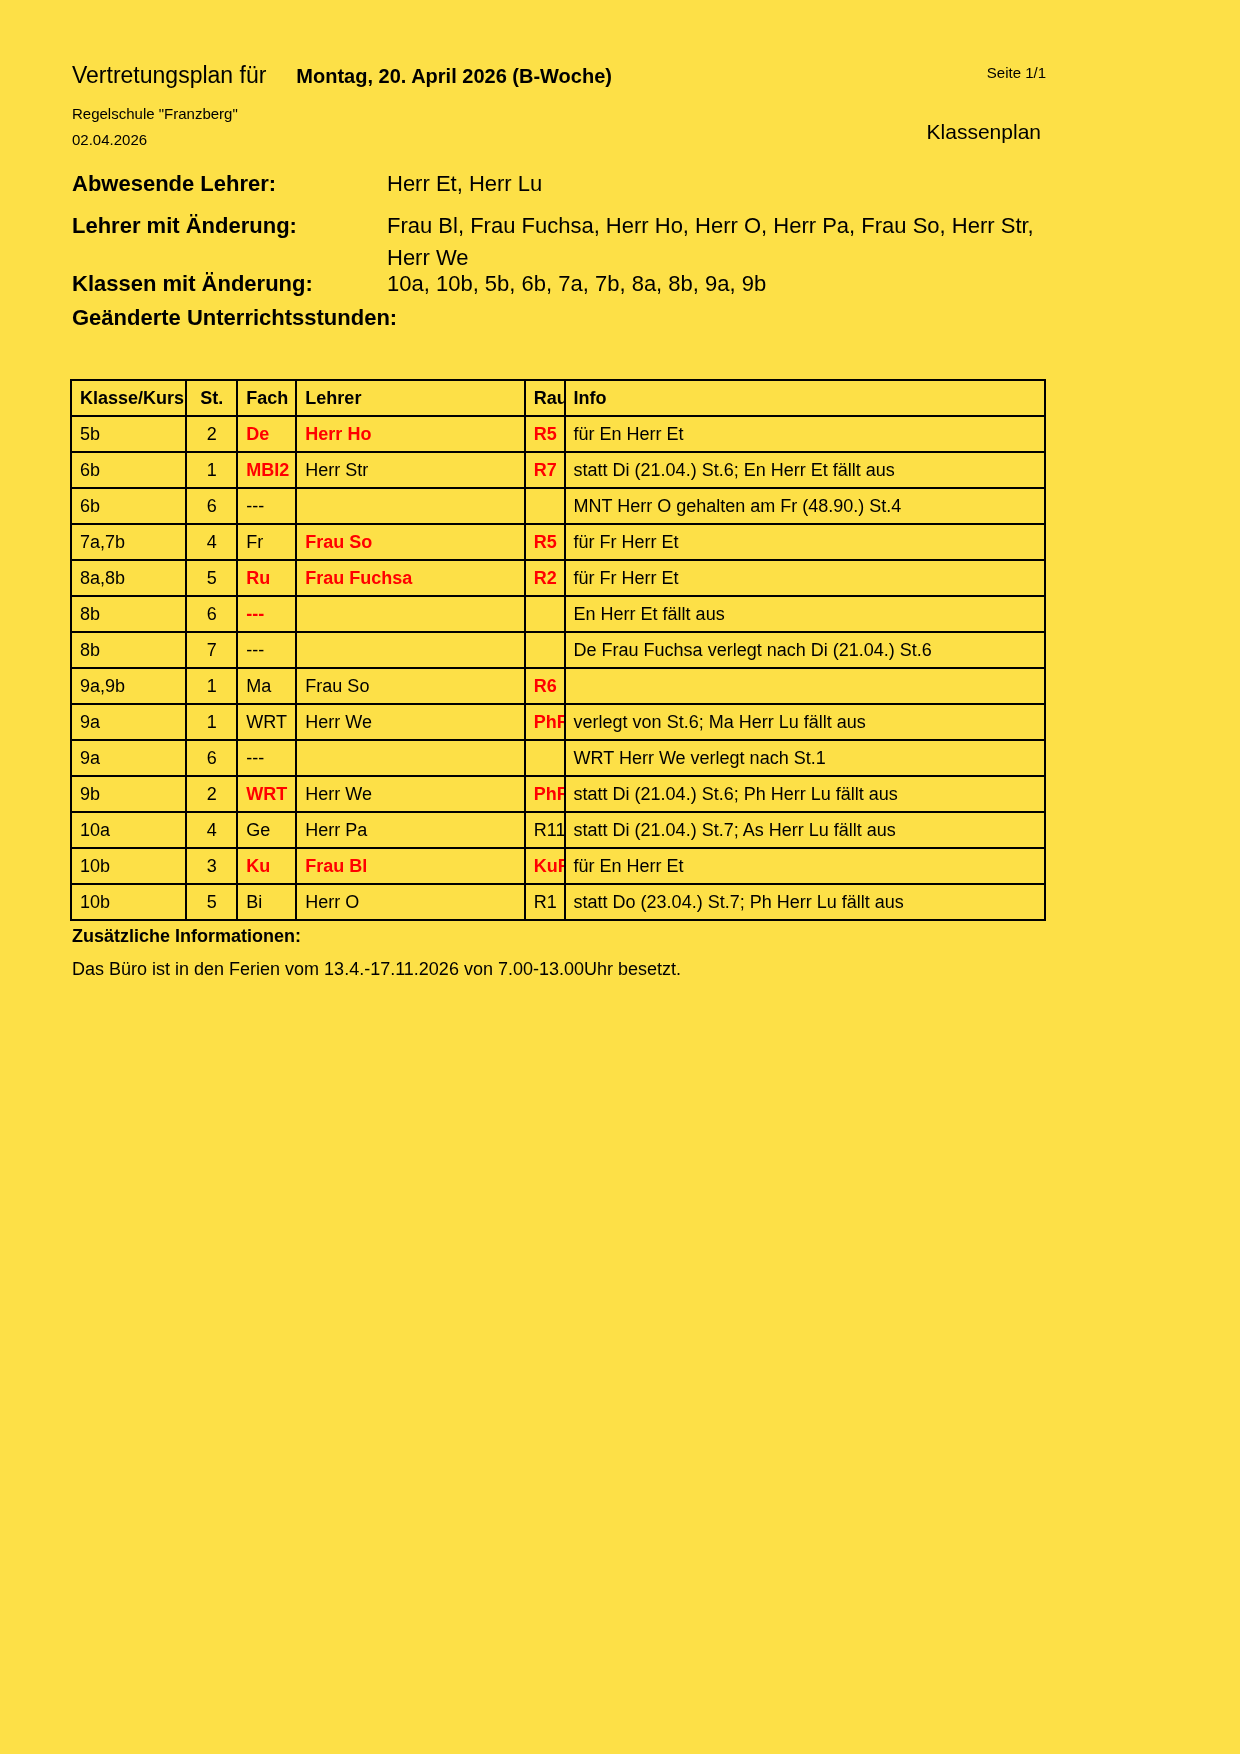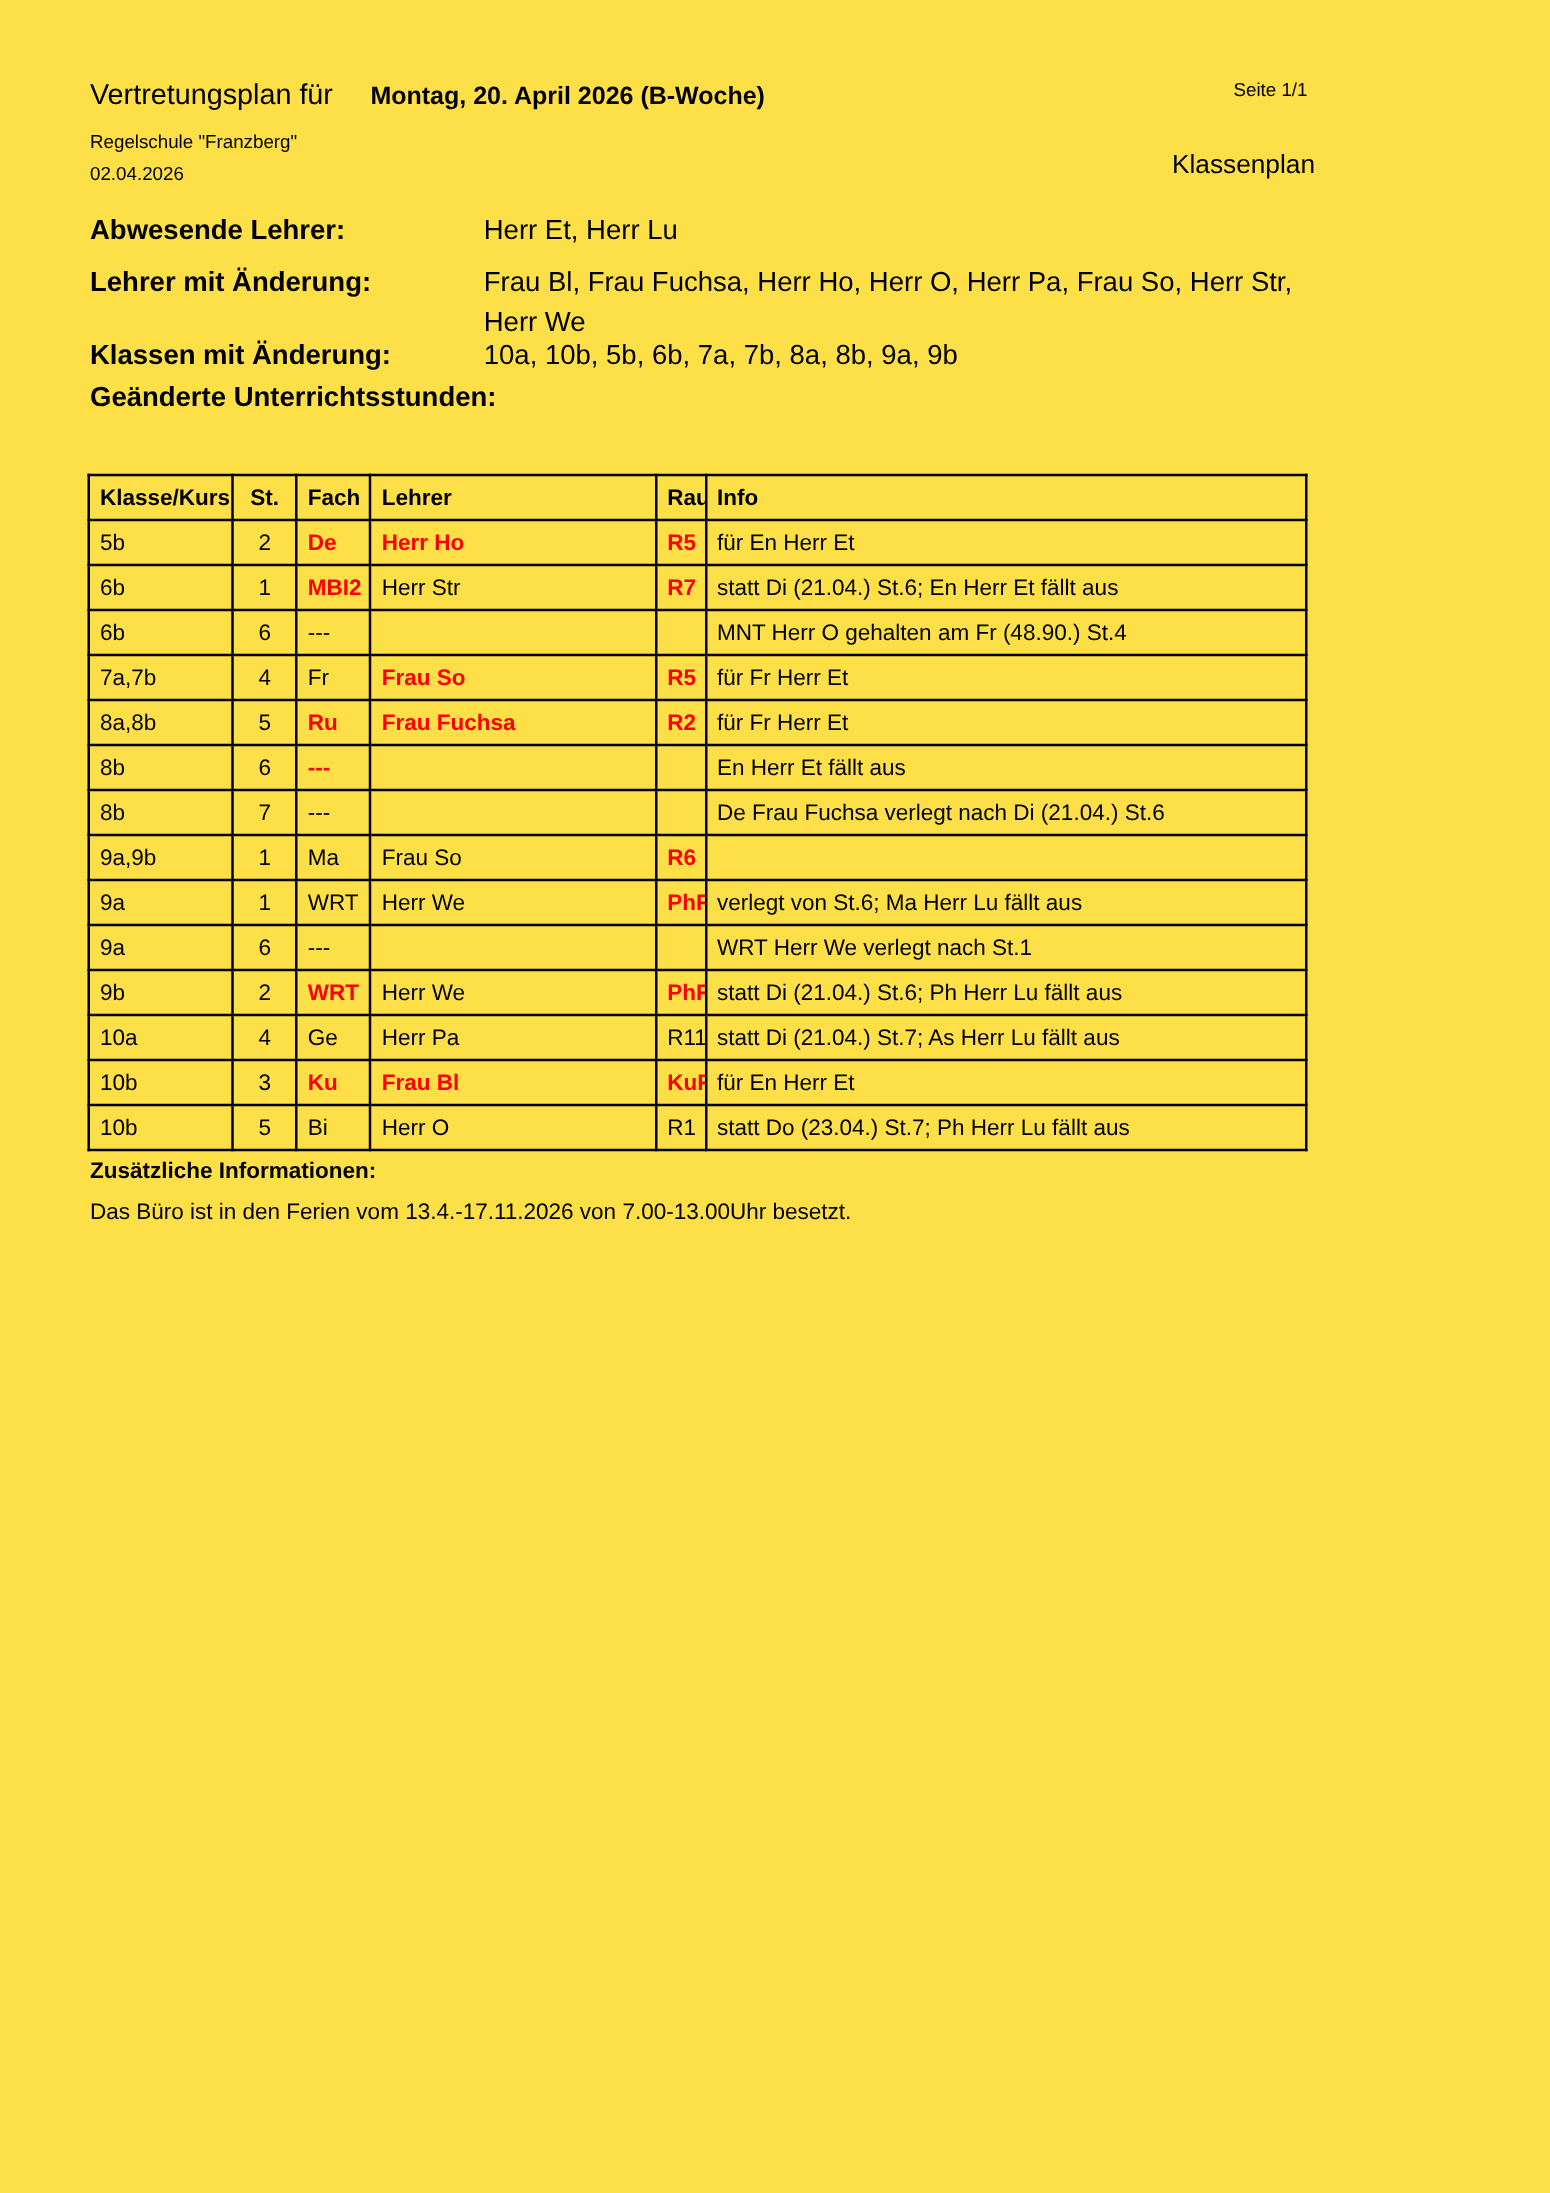--- a/index.html
+++ b/index.html
@@ -12,21 +12,21 @@
   }
   .page { position: relative; width: 1240px; height: 1754px; background: #fde047; overflow: hidden; }
 
   
   .title-row { position: absolute; left: 72px; top: 62px; display: flex; align-items: baseline; gap: 30px; white-space: nowrap; }
   .title-label { font-size: 23px; font-weight: 400; }
   .title-date  { font-size: 20px; font-weight: 700; }
   .page-number { position: absolute; top: 64px; right: 194px; font-size: 15px; }
   .school-name { position: absolute; left: 72px; top: 105px; font-size: 15px; }
   .print-date  { position: absolute; left: 72px; top: 131px; font-size: 15px; }
-  .plan-type   { position: absolute; top: 120px; right: 188px; font-size: 21px; }
+  .plan-type   { position: absolute; top: 120px; right: 199px; font-size: 21px; }
 
   
   .section { position: absolute; left: 72px; font-size: 22px; line-height: 32px; }
   .section .lbl { position: absolute; left: 0; top: 0; font-weight: 700; white-space: nowrap; }
   .section .val { position: absolute; left: 315px; top: 0; width: 650px; }
   .sec-absent  { top: 168px; }
   .sec-teachers{ top: 210px; }
   .sec-classes { top: 268px; }
   .table-heading { position: absolute; left: 72px; top: 305px; font-size: 22px; font-weight: 700; }
 

